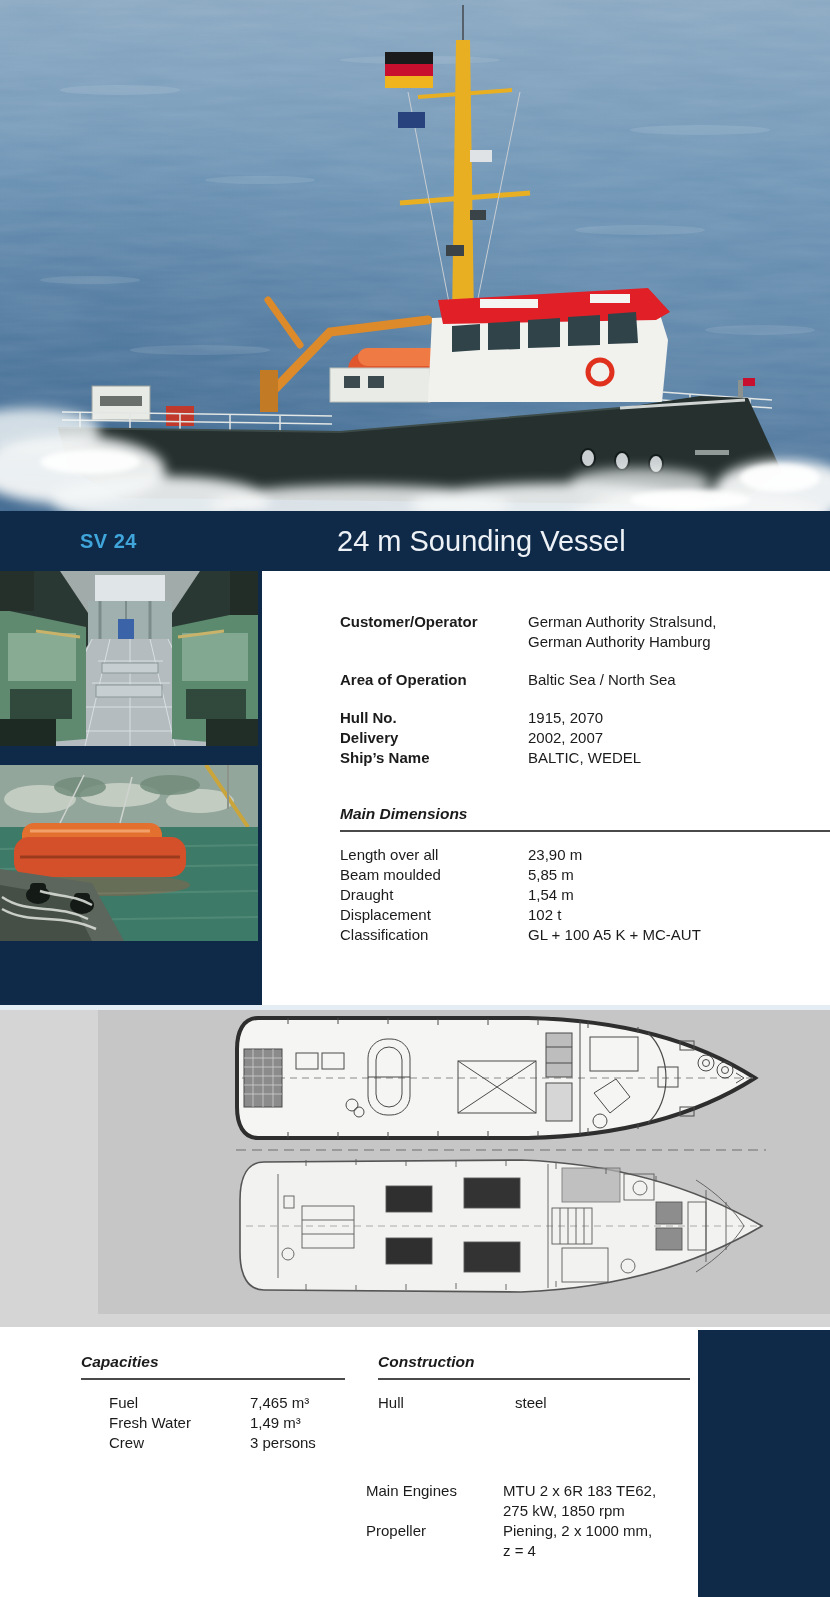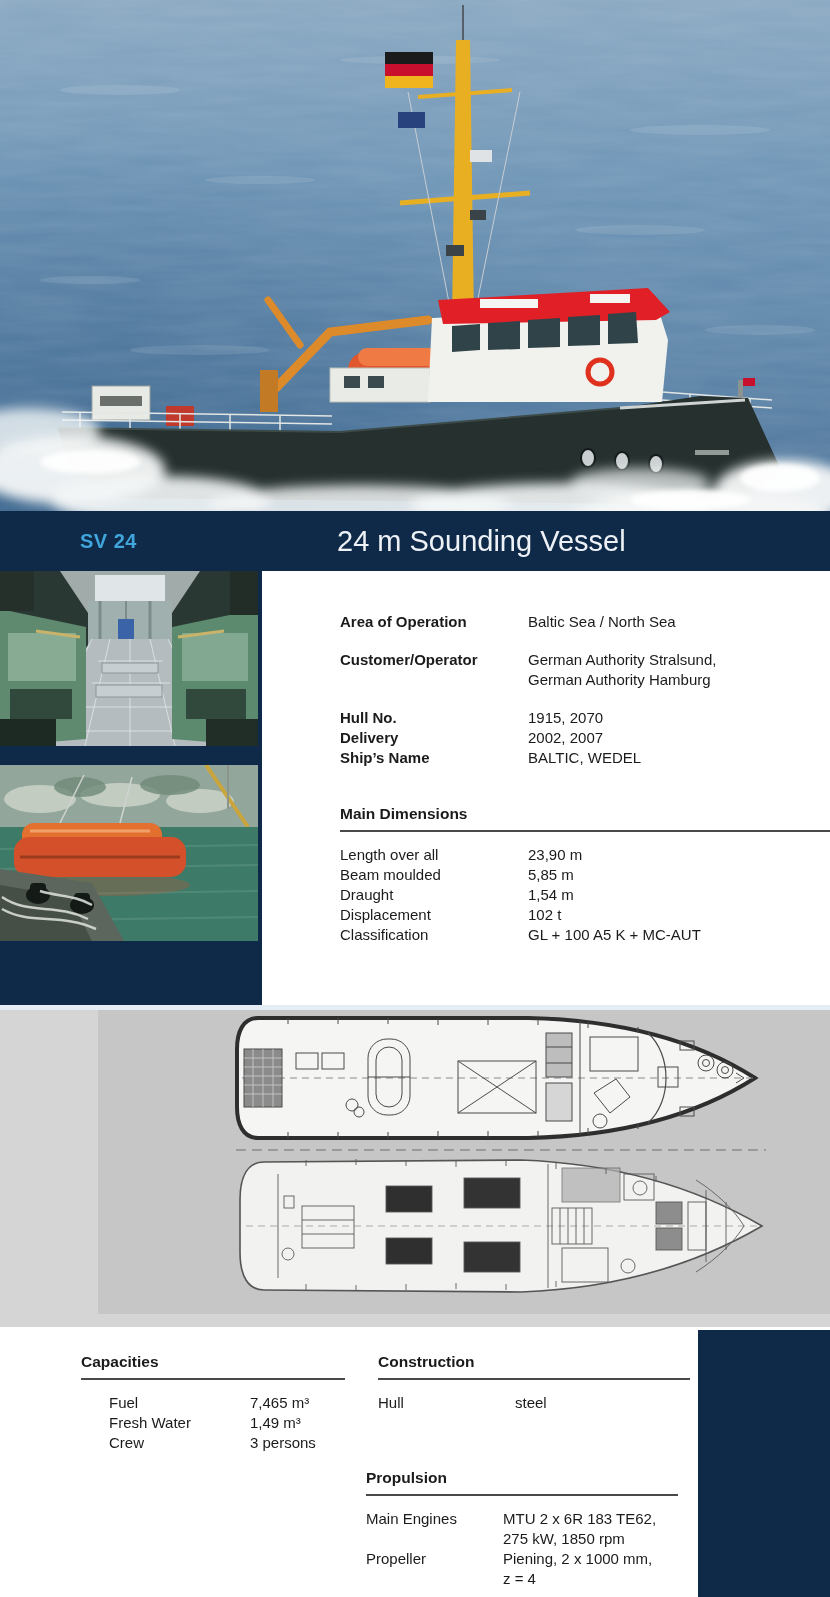--- a/index.html
+++ b/index.html
@@ -22,21 +22,21 @@
   .sidephoto.lifeboat{top:194px;height:176px;}
   
   .specblock{position:absolute;font-size:15px;line-height:20px;}
   .row{display:flex;}
   .row .lbl{flex:0 0 auto;}
   .row .val{white-space:pre-line;}
   .ov .lbl{width:188px;font-weight:bold;}
   .md .lbl{width:188px;}
   .bl .lbl{width:141px;margin-left:28px;}
   .br .lbl{width:137px;}
-  .sec-h{margin:0;font-size:15.5px;font-weight:bold;padding-bottom:6px;border-bottom:2px solid #4a4a4a;}
+  .sec-h{margin:0;font-size:15.5px;font-weight:bold;padding-bottom:6px;border-bottom:2px solid #4a4a4a;font-style:italic;}
   .rows{margin-top:13px;}
   .ov .row.gap{margin-bottom:18px;}
   
   .blue-strip{position:absolute;left:0;top:1005px;width:830px;height:5px;background:#e4edf4;}
   .drawband{position:absolute;left:0;top:1010px;width:830px;height:317px;background:#d5d5d5;}
   .drawinner{position:absolute;left:98px;top:0;width:732px;height:304px;background:#c6c6c6;}
   .plan{position:absolute;}
   .plan.upper{left:130px;top:3px;}
   .plan.lower{left:128px;top:134px;}
   
@@ -271,27 +271,27 @@
           <path d="M2,132 C28,150 56,138 88,154"></path>
           <path d="M2,144 C30,160 62,148 96,164"></path>
           <path d="M40,126 C60,132 74,130 92,140"></path>
         </g>
       </svg>
     </div>
   </div>
 
   <div class="specblock ov" style="left:340px;top:612px;width:490px;position:absolute;">
     <div class="row gap">
-      <span class="lbl">Area of Operation</span>
-      <span class="val">Baltic Sea / North Sea</span>
-    </div>
-    <div class="row gap">
       <span class="lbl">Customer/Operator</span>
       <span class="val">German Authority Stralsund,
 German Authority Hamburg</span>
+    </div>
+    <div class="row gap">
+      <span class="lbl">Area of Operation</span>
+      <span class="val">Baltic Sea / North Sea</span>
     </div>
     <div class="row">
       <span class="lbl">Hull No.</span>
       <span class="val">1915, 2070</span>
     </div>
     <div class="row">
       <span class="lbl">Delivery</span>
       <span class="val">2002, 2007</span>
     </div>
     <div class="row">
@@ -473,21 +473,20 @@
     <h3 class="sec-h">Construction</h3>
     <div class="rows">
       <div class="row">
         <span class="lbl">Hull</span>
         <span class="val">steel</span>
       </div>
     </div>
   </div>
 
   <div class="specblock br" style="left:366px;top:1468px;width:312px;position:absolute;">
-    <h3 class="sec-h">Propulsion</h3>
     <div class="rows">
       <div class="row">
         <span class="lbl">Main Engines</span>
         <span class="val">MTU 2 x 6R 183 TE62,
 275 kW, 1850 rpm</span>
       </div>
       <div class="row">
         <span class="lbl">Propeller</span>
         <span class="val">Piening, 2 x 1000 mm,
 z = 4</span>

